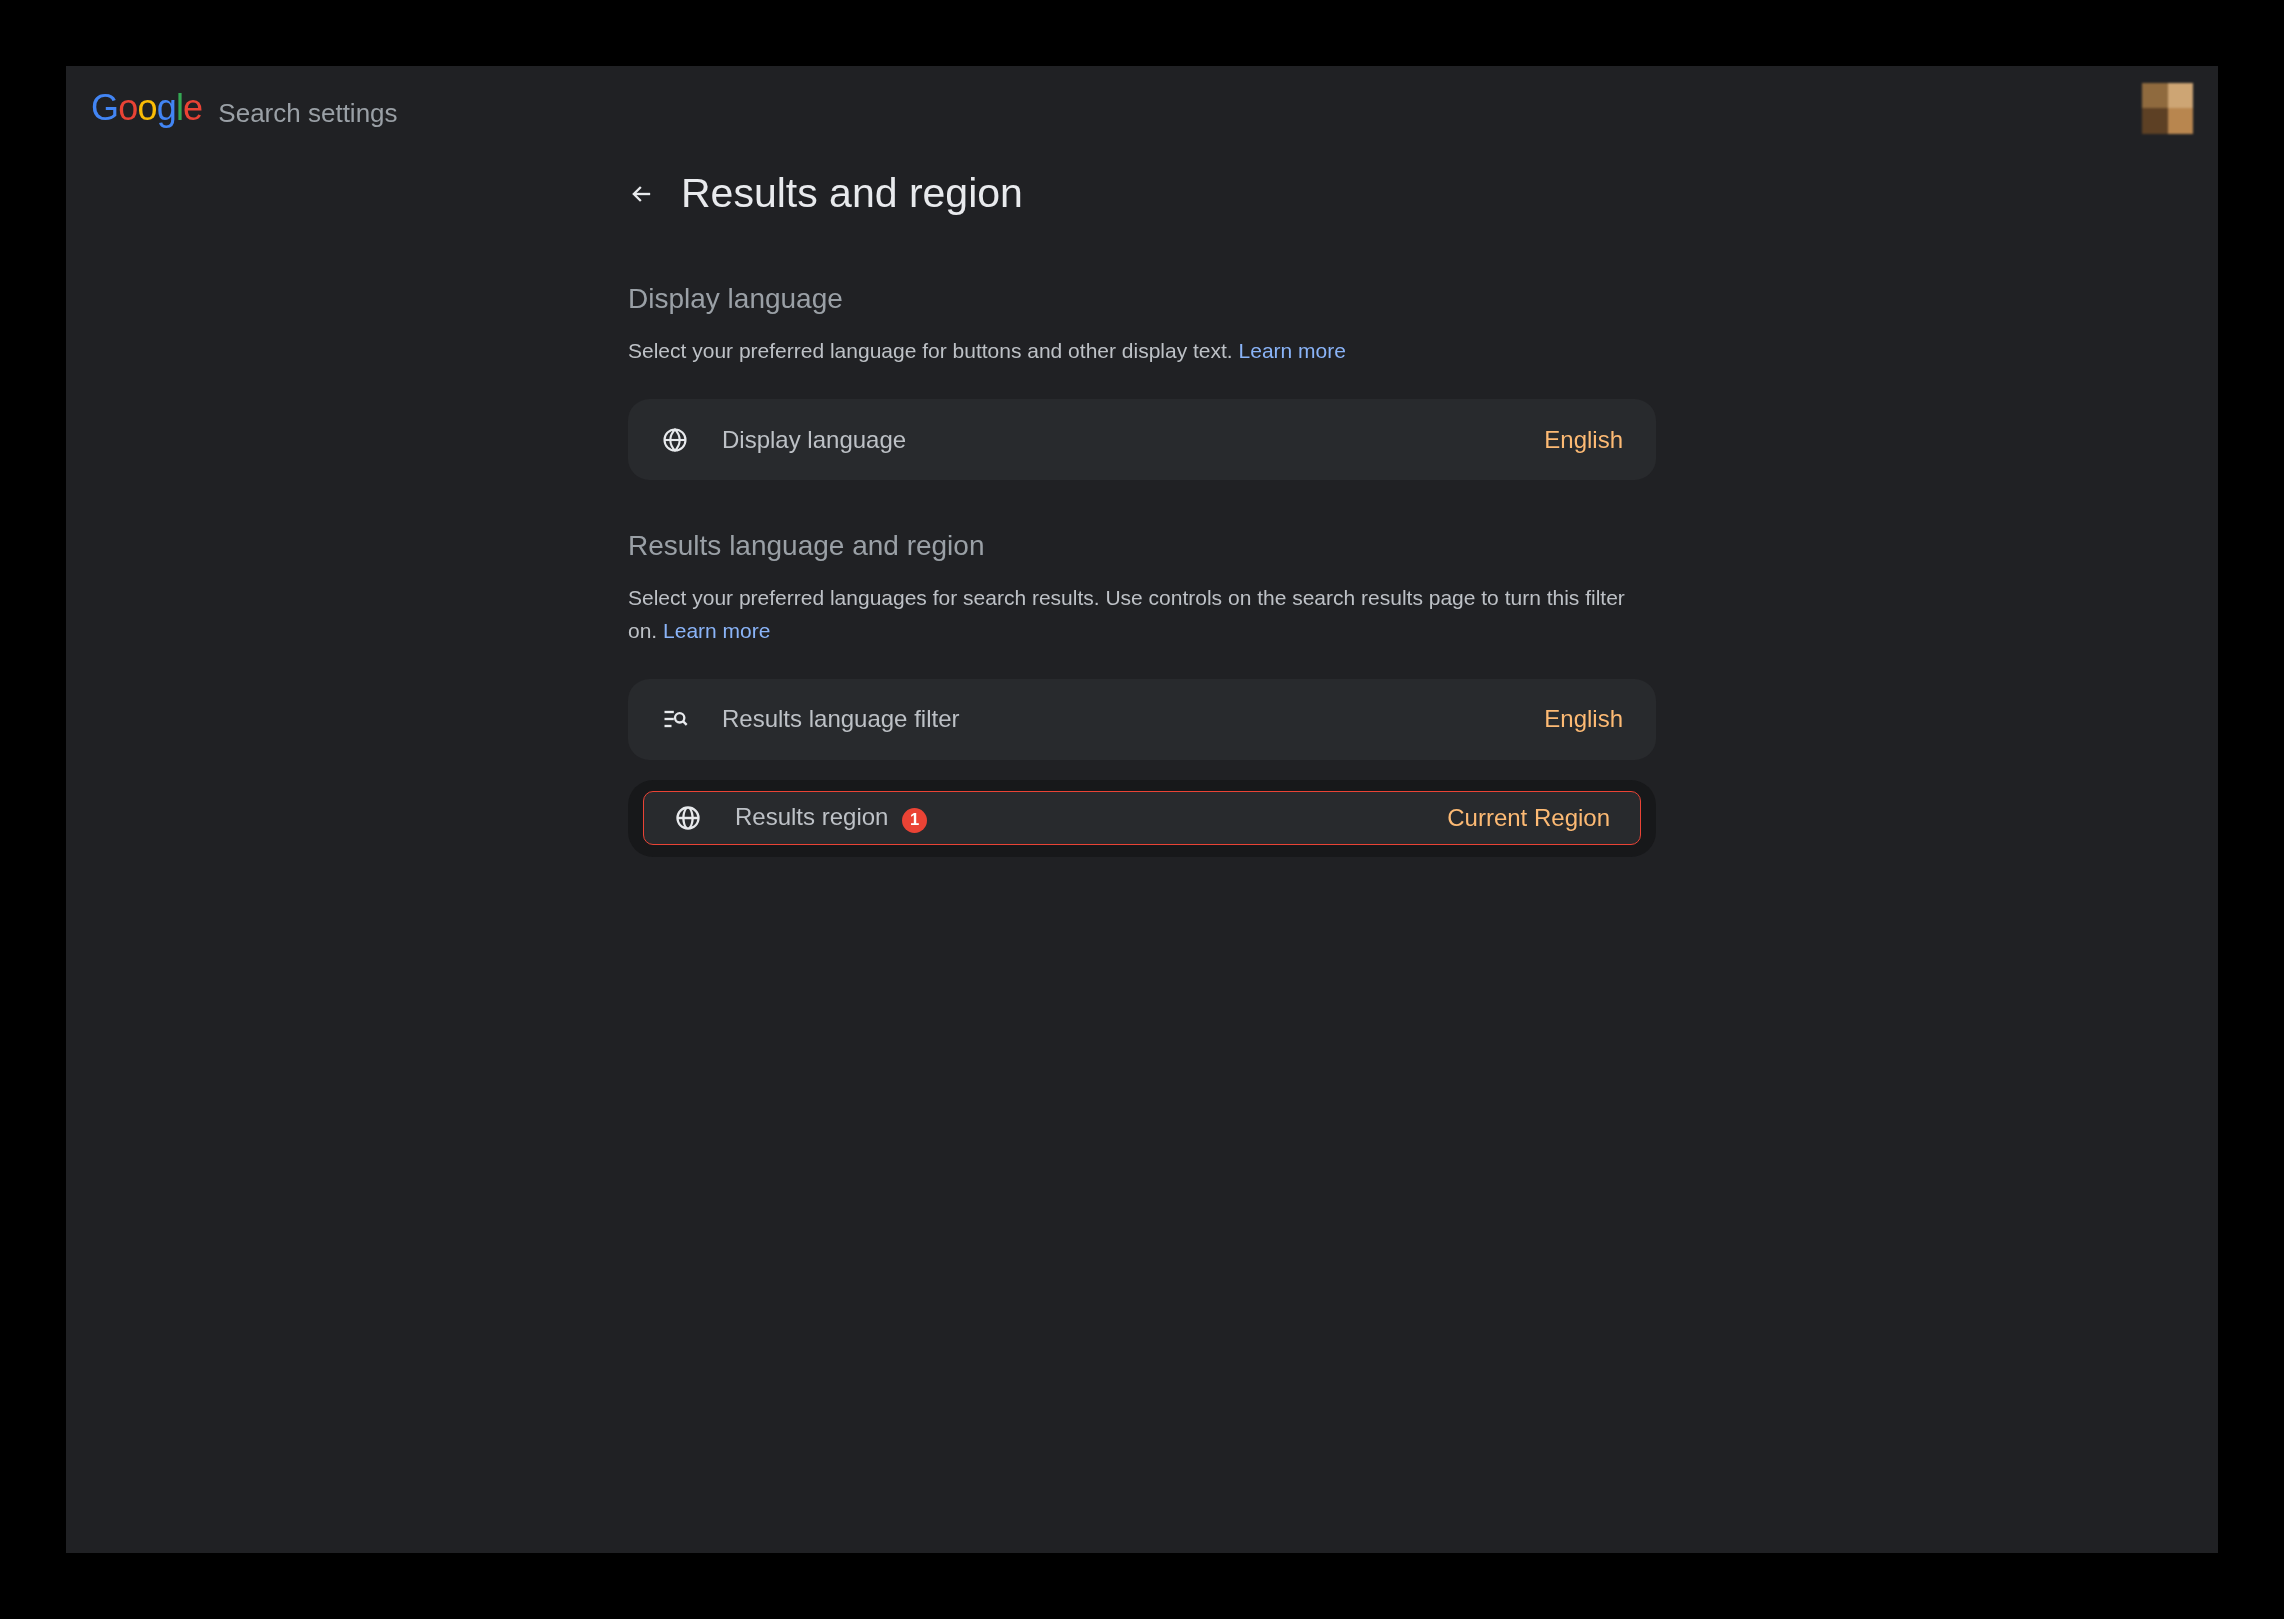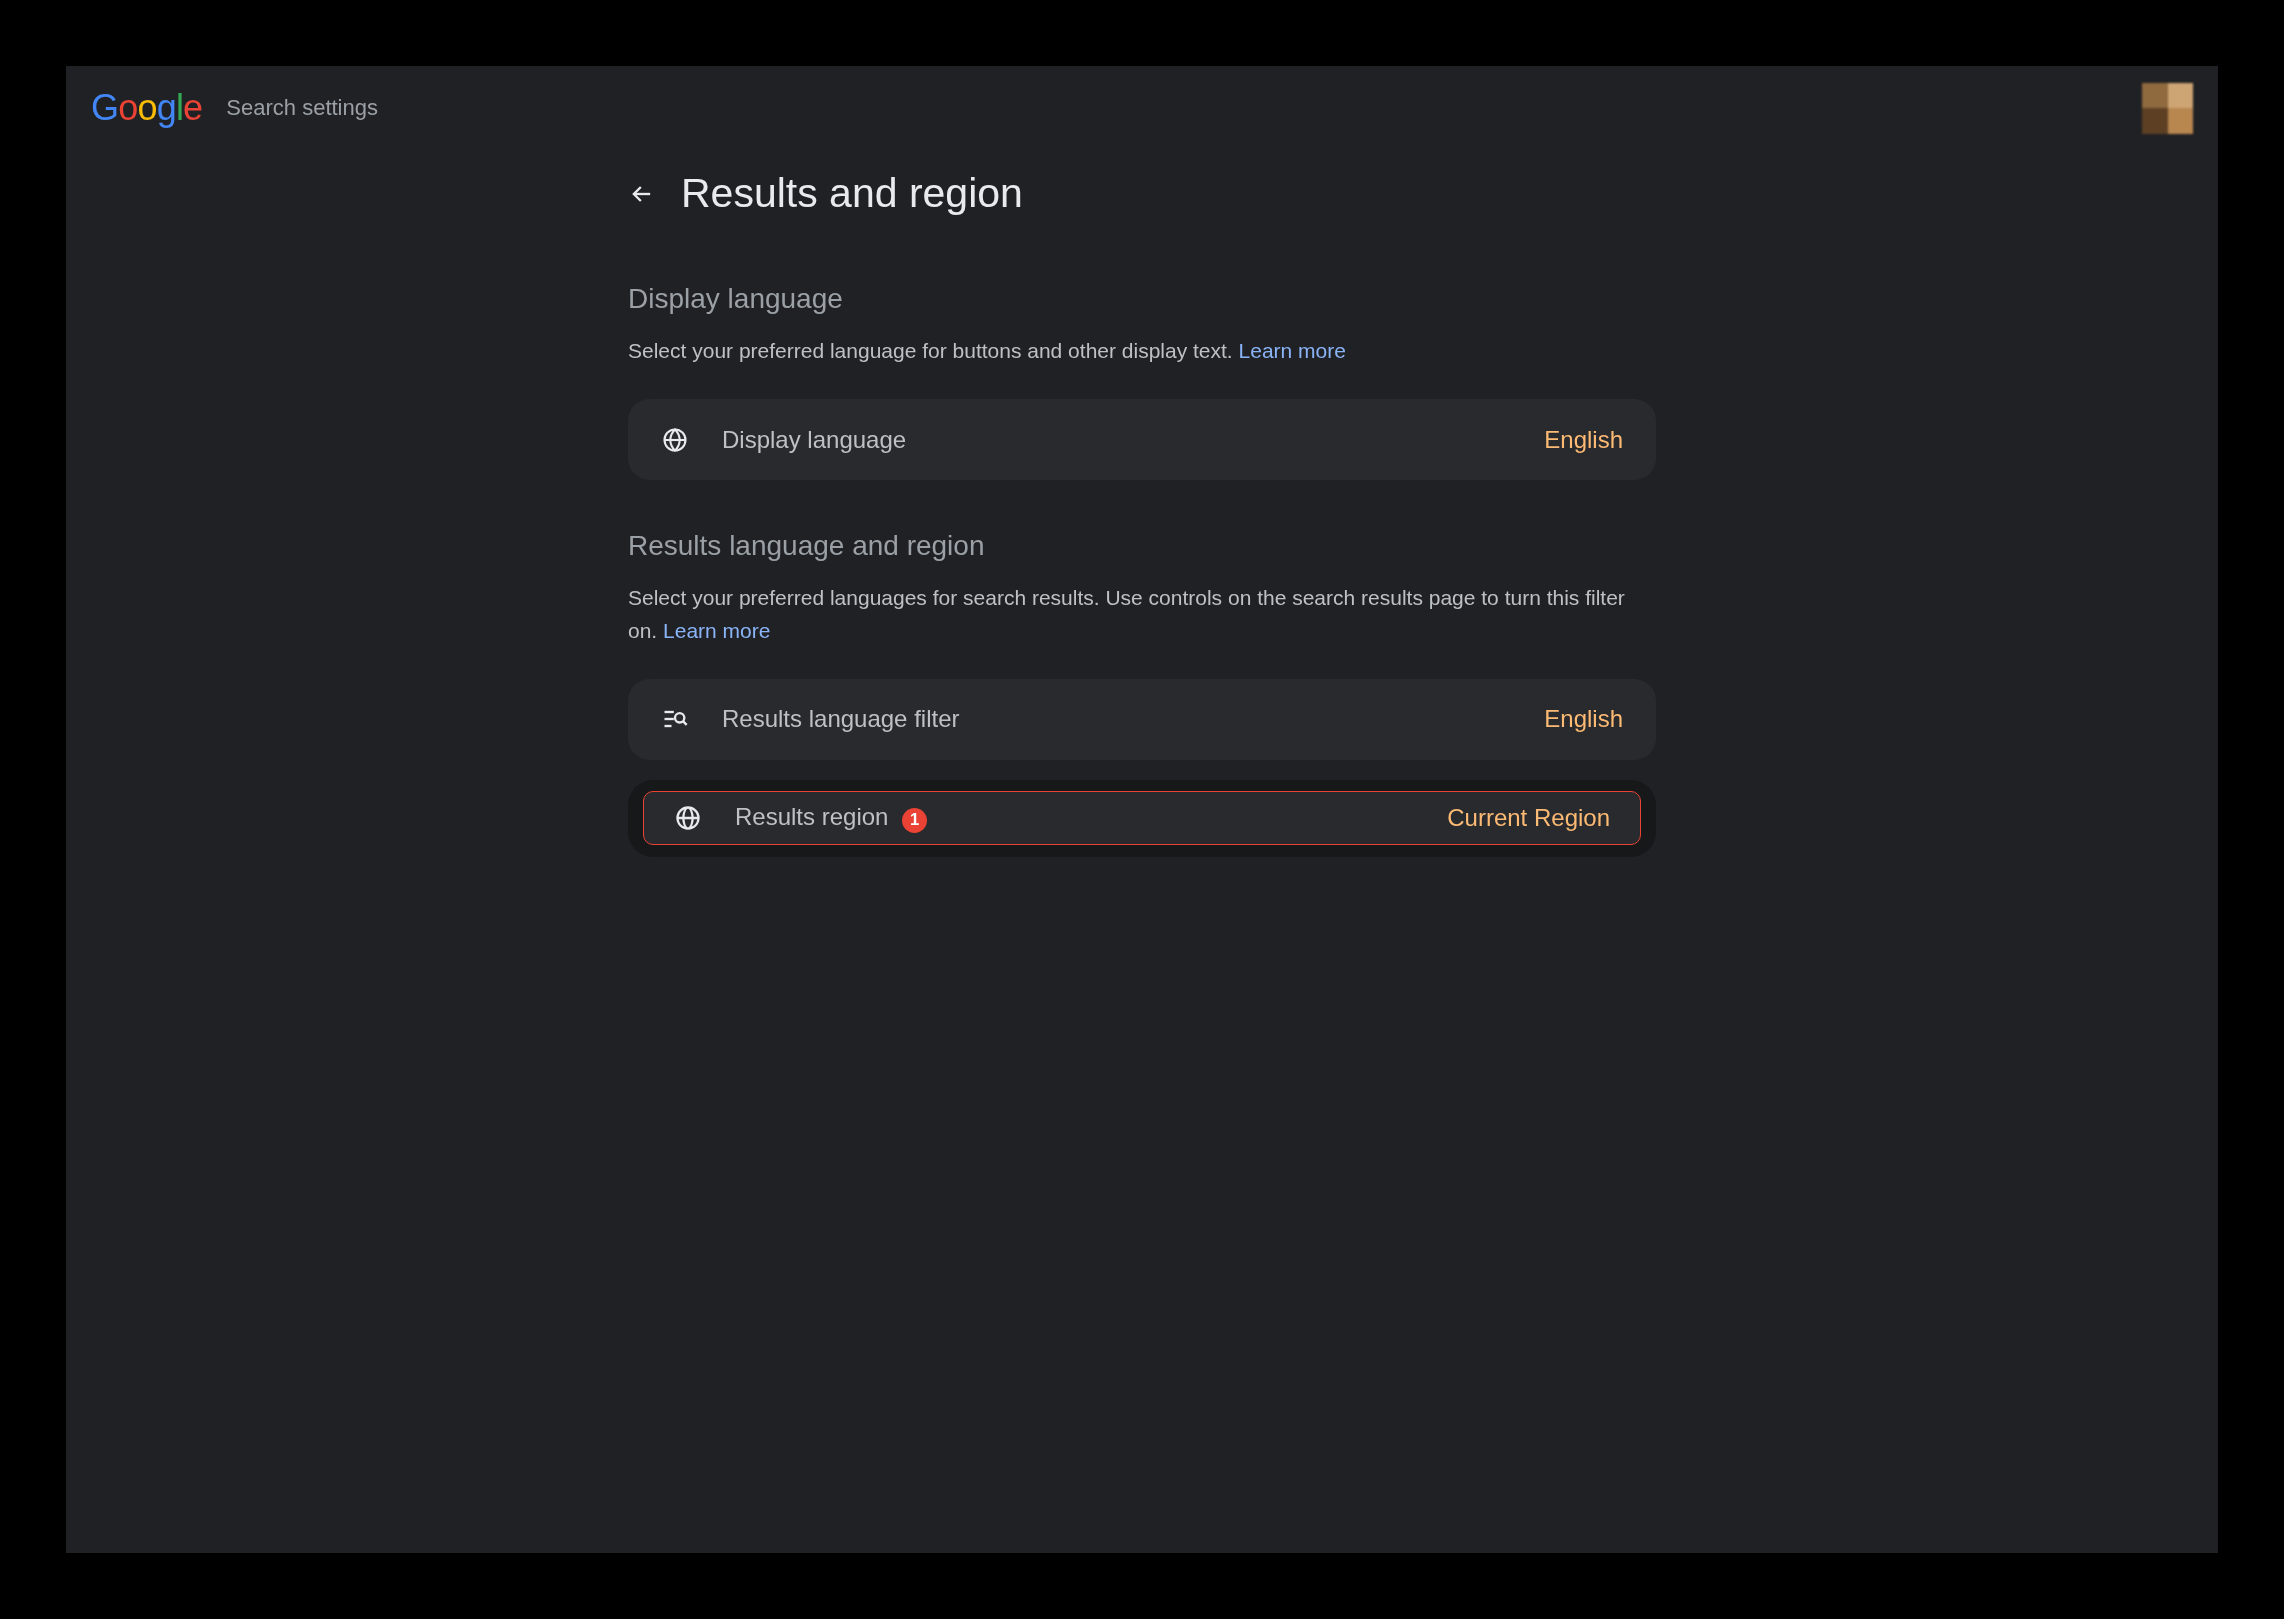--- a/index.html
+++ b/index.html
@@ -1,28 +1,28 @@
 <!DOCTYPE html>
 <html style="font-size:13.3px"><head>
 <meta charset="utf-8">
 <style>
   * { margin: 0; padding: 0; box-sizing: border-box; }
   html, body { width: 100%; height: 100%; background: #000; font-family: Arial, Roboto, sans-serif; }
   .frame { position: absolute; left: 66px; top: 66px; right: 66px; bottom: 66px; background: #202124; overflow: hidden; }
 
   .topbar { display: flex; align-items: center; justify-content: space-between; padding: 16.6px 25px 11.6px 25px; }
-  .logo-line { display: flex; align-items: center; gap: 24px; }
+  .logo-line { display: flex; align-items: flex-end; gap: 16px; }
   .google-logo { font-size: 36px; font-weight: 500; letter-spacing: -0.8px; }
   .google-logo .g1 { color:#4285F4; }
   .google-logo .o1 { color:#EA4335; }
   .google-logo .o2 { color:#FBBC05; }
   .google-logo .g2 { color:#4285F4; }
   .google-logo .l  { color:#34A853; }
   .google-logo .e  { color:#EA4335; }
-  .app-title { font-size: 22px; color:#9aa0a6; font-weight: 400; }
+  .app-title { font-size: 26px; color:#9aa0a6; font-weight: 400; }
   .avatar { width: 51px; height: 51px; background: linear-gradient(135deg,#a77d50 0%,#6b4b2d 40%,#caa070 60%,#8a5f36 100%); filter: blur(0.8px); }
   .avatar .px { display:grid; grid-template-columns:repeat(2,1fr); grid-template-rows:repeat(2,1fr); width:100%; height:100%; }
   .avatar .a{background:#8f6a3e;} .avatar .b{background:#cda574;} .avatar .c{background:#5d4024;} .avatar .d{background:#b8864f;}
 
   .content { width: 1028px; margin: 25px auto 0 auto; }
   .page-head { display:flex; align-items:center; gap: 25px; margin-bottom: 66px; }
   .back-btn { color:#e8eaed; display:flex; align-items:center; cursor:pointer; }
   .back-btn svg { width:28px; height:28px; }
   .page-title { font-size: 41px; font-weight: 400; color:#e8eaed; }
 

